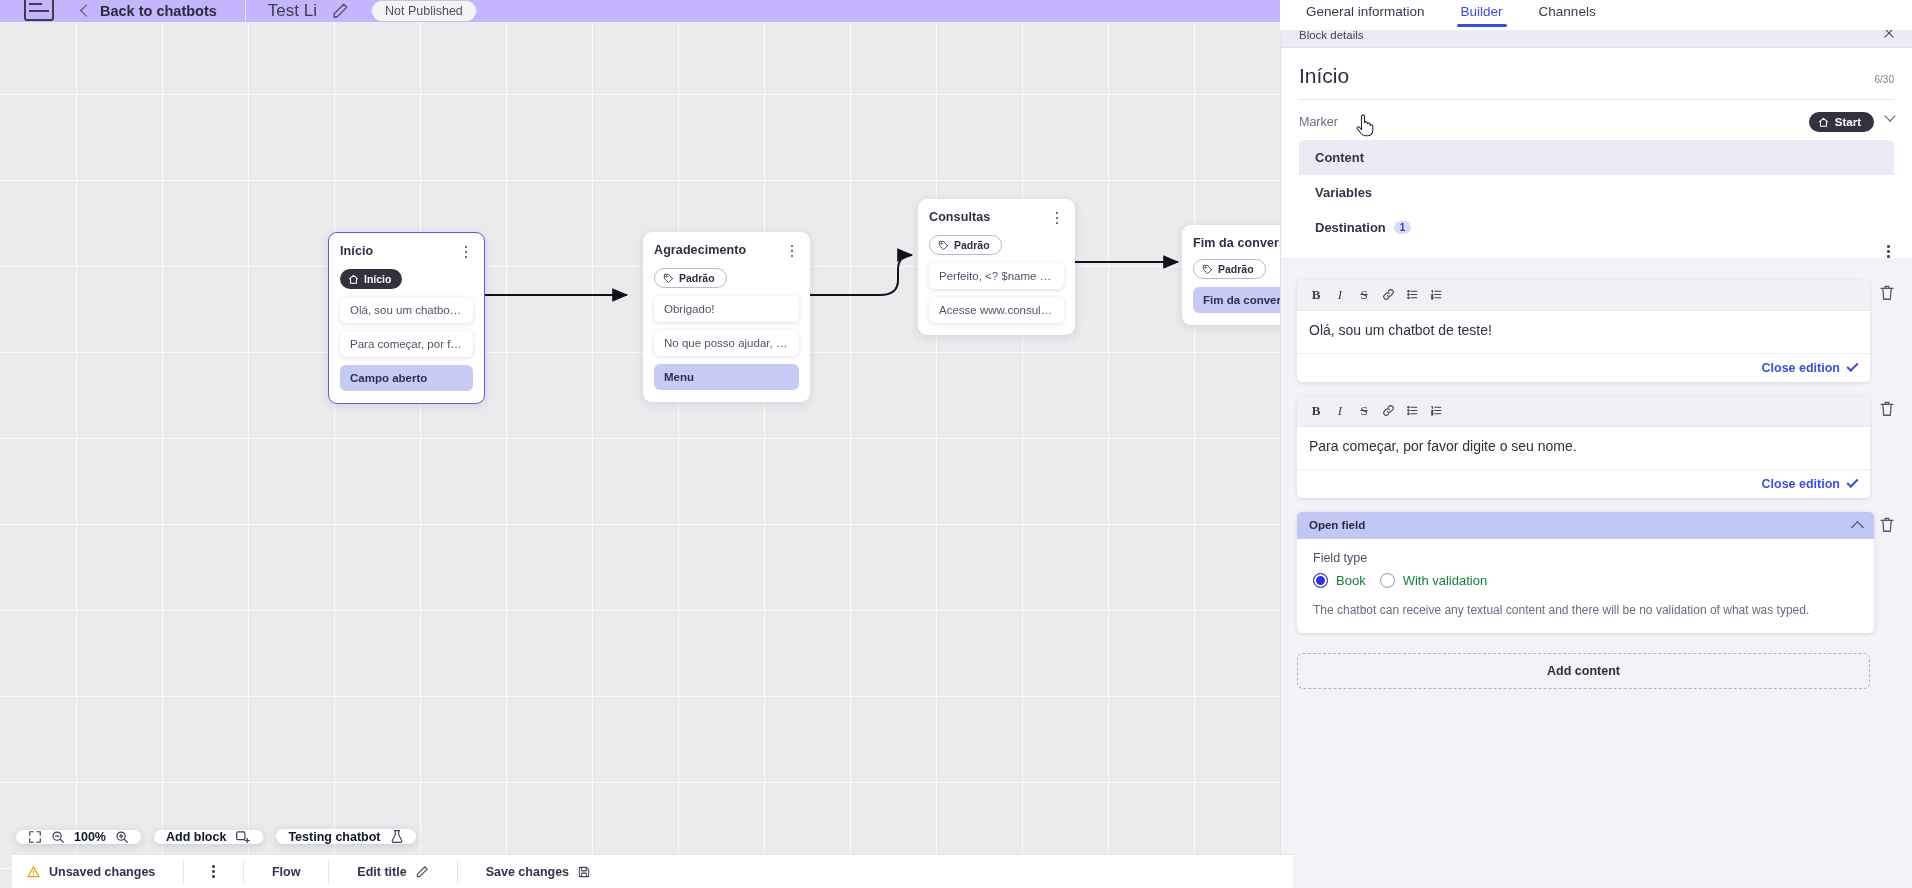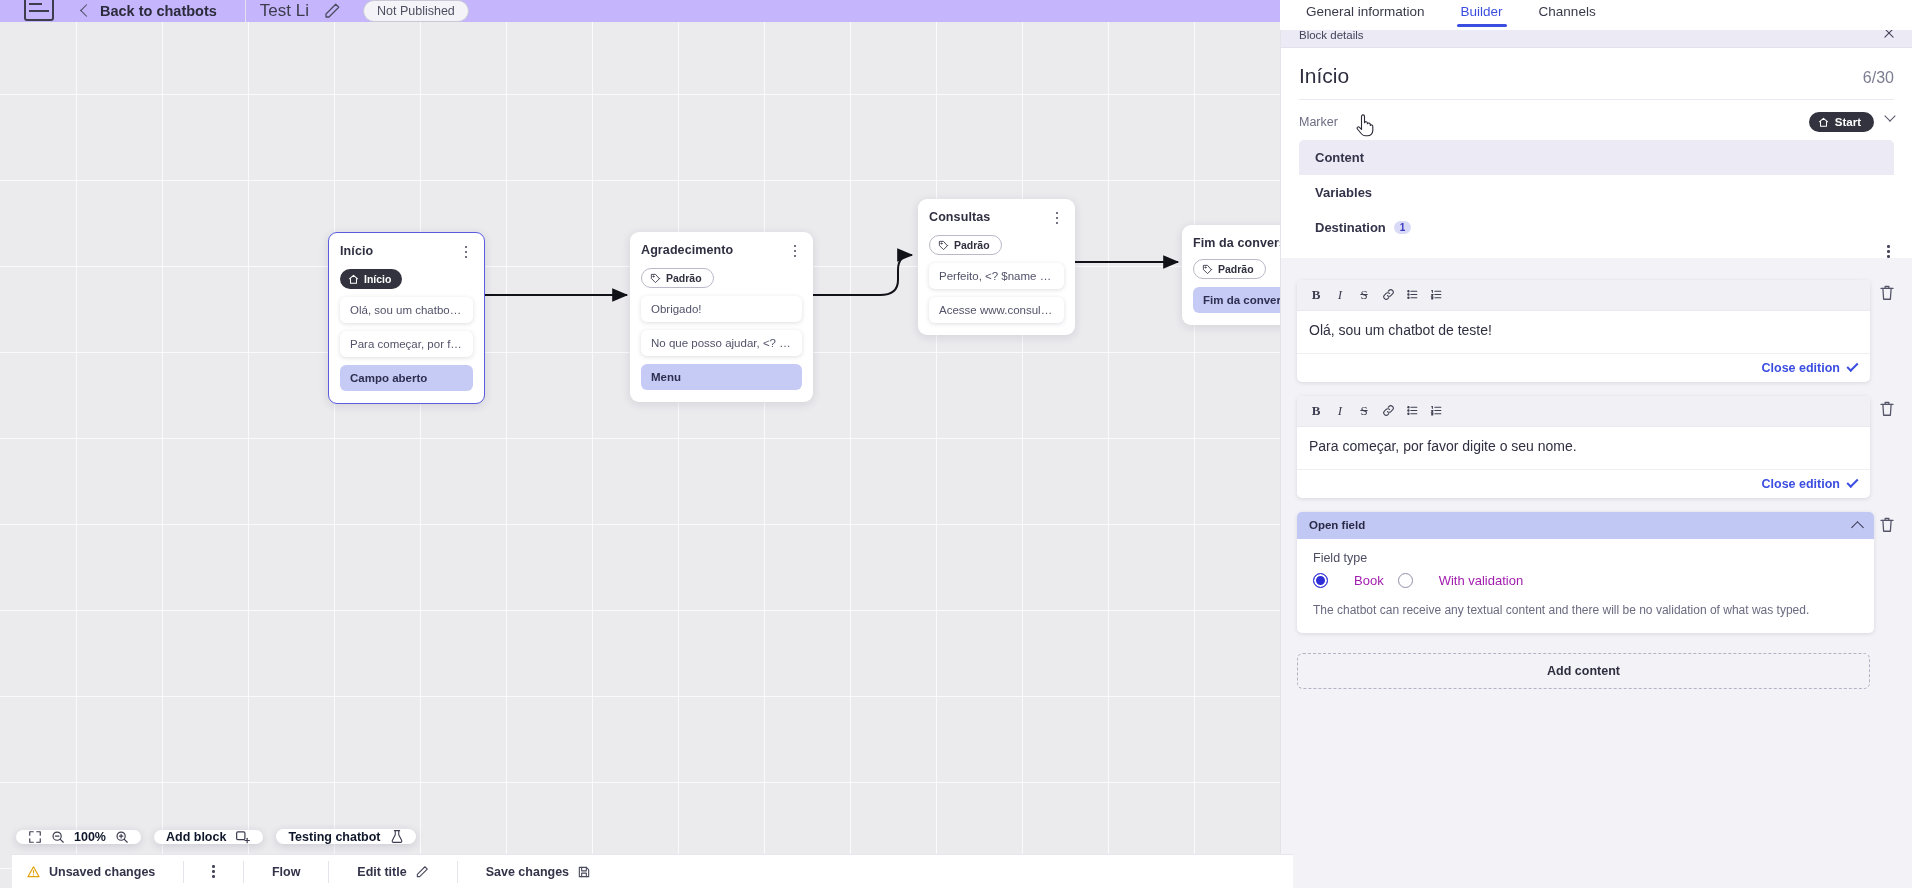--- a/index.html
+++ b/index.html
@@ -33,21 +33,21 @@
     color: #2b2b3b; font-size: 14.5px; font-weight: 700; cursor: pointer;
   }
   .chev-left {
     width: 9px; height: 9px; border-left: 1.8px solid #4a4a5a; border-bottom: 1.8px solid #4a4a5a;
     transform: rotate(45deg); display: inline-block; margin-bottom: 1px;
   }
   .topbar-divider {
     width: 1px; height: 44px; background: #e2e2ea; margin-left: 28px; margin-top: 6px;
   }
   .topbar-title {
-    margin-left: 14px; font-size: 17px; color: #3c3c4c; font-weight: 400;
+    margin-left: 22px; font-size: 17px; color: #3c3c4c; font-weight: 400;
   }
   .pencil-icon { margin-left: 14px; width: 18px; height: 18px; cursor: pointer; }
   .pill-status {
     margin-left: 22px; padding: 3px 13px; border: 1px solid #c9c9d6; border-radius: 20px;
     font-size: 12.5px; color: #4e4e61; background: #f4f4f8; white-space: nowrap;
   }
 
   
   .top-tabs {
     position: absolute; right: 0; top: 0; width: 632px; height: 30px;
@@ -141,21 +141,21 @@
     height: 26px; background: #eceaf4; display: flex; align-items: center; justify-content: space-between;
     padding: 0 16px 0 18px; border-bottom: 1px solid #e3e1ec;
   }
   .panel-header-title { font-size: 11.5px; color: #43435a; }
   .panel-body { background: #fff; padding: 0 18px; }
   .panel-title-row {
     display: flex; align-items: baseline; justify-content: space-between;
     padding-top: 16px; padding-bottom: 11px; border-bottom: 1px solid #e9e9f0;
   }
   .panel-title { font-size: 21px; color: #2e2e40; font-weight: 400; }
-  .panel-counter { font-size: 16px; color: #7c7c92; }
+  .panel-counter { font-size: 10px; color: #7c7c92; }
   .marker-row { display: flex; align-items: center; justify-content: space-between; padding: 12px 0 8px 0; }
   .marker-label { font-size: 12.5px; color: #6d6d84; }
   .marker-right { display: flex; align-items: flex-start; gap: 12px; }
   .marker-pill {
     display: inline-flex; align-items: center; gap: 6px; background: #33333f; color: #fff;
     border-radius: 20px; padding: 4px 13px 4px 9px; font-size: 11.5px; font-weight: 700; cursor: pointer;
   }
   .chev-down-sm {
     width: 8px; height: 8px; border-right: 1.6px solid #55556c; border-bottom: 1.6px solid #55556c;
     transform: rotate(45deg); margin-bottom: 3px; cursor: pointer;
@@ -219,21 +219,21 @@
   }
   .of-body { padding: 12px 22px 14px 16px; }
   .of-legend { font-size: 12.5px; color: #4d4d63; margin-bottom: 8px; }
   .radio-row { display: flex; align-items: center; gap: 14px; margin-bottom: 13px; }
   .radio-opt { display: flex; align-items: center; gap: 8px; cursor: pointer; }
   .radio {
     width: 15px; height: 15px; border-radius: 50%; border: 1.6px solid #8f8fa8; background: #fff;
     display: inline-block; position: relative;
   }
   .radio.checked { border-color: #2f2fd8; background: #2f2fd8; box-shadow: inset 0 0 0 2px #fff; }
-  .radio-lbl { font-size: 13px; color: #a21caf; margin-left: 18px; }
+  .radio-lbl { font-size: 13px; color: #15803d; }
   .of-help { font-size: 12px; color: #6a6a80; line-height: 1.5; }
 
   .add-content {
     border: 1.5px dashed #b3b3c6; border-radius: 6px; height: 36px;
     display: flex; align-items: center; justify-content: center;
     font-size: 12.5px; font-weight: 700; color: #2e2e40; cursor: pointer;
     margin-right: 28px; background: transparent;
   }
 
   
@@ -296,21 +296,21 @@
           <path d="M3 10.5L12 3l9 7.5"></path>
             <path d="M5.5 9.6V20h13V9.6"></path>
         </svg>
         <span>Início</span>
       </div>
       <div class="msg">Olá, sou um chatbot de teste!</div>
       <div class="msg">Para começar, por favor digite o ...</div>
       <div class="msg accent">Campo aberto</div>
     </div>
 
-    <div class="node" style="left:630px; top:210px; width:183px;">
+    <div class="node" style="left:643px; top:210px; width:167px;">
       <div class="node-head">
         <div class="node-title">Agradecimento</div>
         <div class="kebab">
             <i></i>
             <i></i>
             <i></i>
           </div>
       </div>
       <div class="tag-outline">
         <svg width="11" height="11" viewBox="0 0 24 24" fill="none" stroke="#3b3b4e" stroke-width="2" stroke-linecap="round" stroke-linejoin="round">

